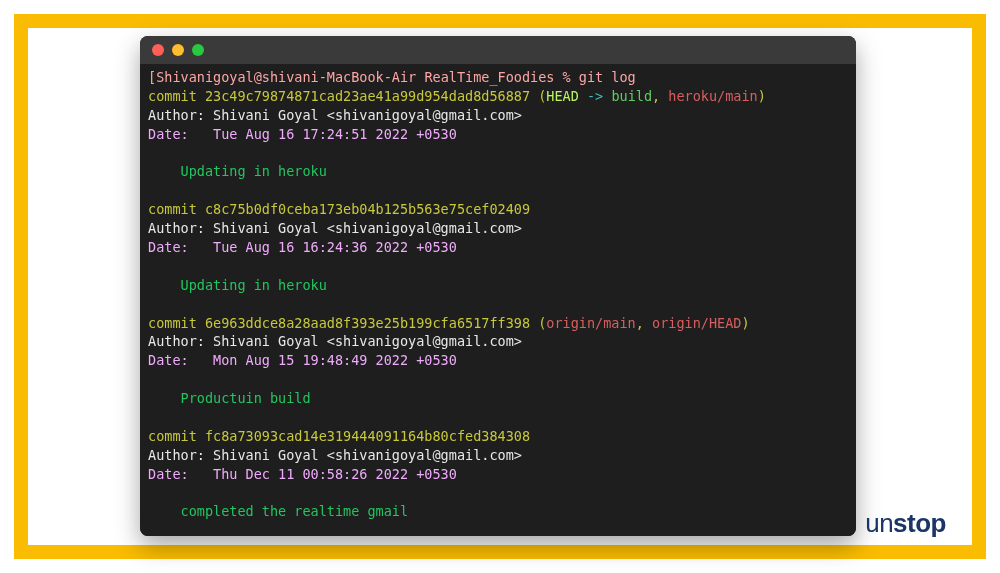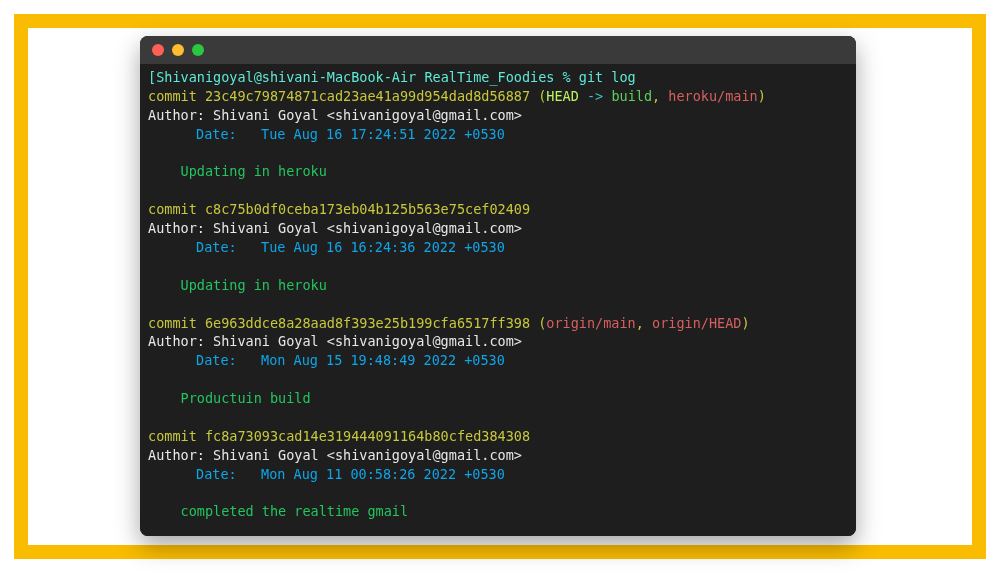--- a/index.html
+++ b/index.html
@@ -60,31 +60,31 @@
       flex: 1;
       background: #1e1e1e;
       padding: 4px 8px;
       font-family: "Menlo", "Monaco", "Consolas", monospace;
       font-size: 13.5px;
       line-height: 1.4;
       color: #e8e8e8;
       white-space: pre;
       overflow: hidden;
     }
-    .prompt-line { color: #5eead4; }
+    .prompt-line { color: #fca5a5; }
     .commit-word { color: #c8c83c; margin-top: 34px; }
     .hash { color: #c8c83c; }
     .paren { color: #c8c83c; }
     .head-word { color: #bef264; }
     .arrow { color: #3fbfbf; }
     .branch-main { color: #5fcf5f; }
     .remote-ref { color: #d75f5f; margin-top: 24px; }
     .comma { color: #c8c83c; }
     .author-line { color: #e8e8e8; }
-    .date-line { color: #0ea5e9; margin-left: 48px; }
+    .date-line { color: #f0abfc; }
     .msg-line { color: #22c55e; }
     .logo {
       position: absolute;
       right: 26px;
       bottom: 6px;
       font-size: 26px;
       font-weight: 600;
       letter-spacing: -0.5px;
       color: #1a3566;
       display: flex;
@@ -118,19 +118,23 @@
 <span class="msg-line">    <span>Updating in heroku</span></span>
 
 <span class="commit-word">commit</span> <span class="hash">6e963ddce8a28aad8f393e25b199cfa6517ff398</span> <span class="paren">(</span><span class="remote-ref">origin/main</span><span class="comma">,</span> <span class="remote-ref">origin/HEAD</span><span class="paren">)</span>
 <span class="author-line"><span>Author:</span> <span>Shivani Goyal &lt;shivanigoyal@gmail.com&gt;</span></span>
 <span class="date-line"><span>Date:</span>   <span>Mon Aug 15 19:48:49 2022 +0530</span></span>
 
 <span class="msg-line">    <span>Productuin build</span></span>
 
 <span class="commit-word">commit</span> <span class="hash">fc8a73093cad14e319444091164b80cfed384308</span>
 <span class="author-line"><span>Author:</span> <span>Shivani Goyal &lt;shivanigoyal@gmail.com&gt;</span></span>
-<span class="date-line"><span>Date:</span>   <span>Mon Aug 11 00:58:26 2022 +0530</span></span>
+<span class="date-line"><span>Date:</span>   <span>Thu Dec 11 00:58:26 2022 +0530</span></span>
 
 <span class="msg-line">    <span>completed the realtime gmail</span></span></div>
   </div>
 
+  <div class="logo">
+    <span class="un">un</span>
+      <span class="stop">stop</span>
+  </div>
 
 </div>
 
 </body></html>

